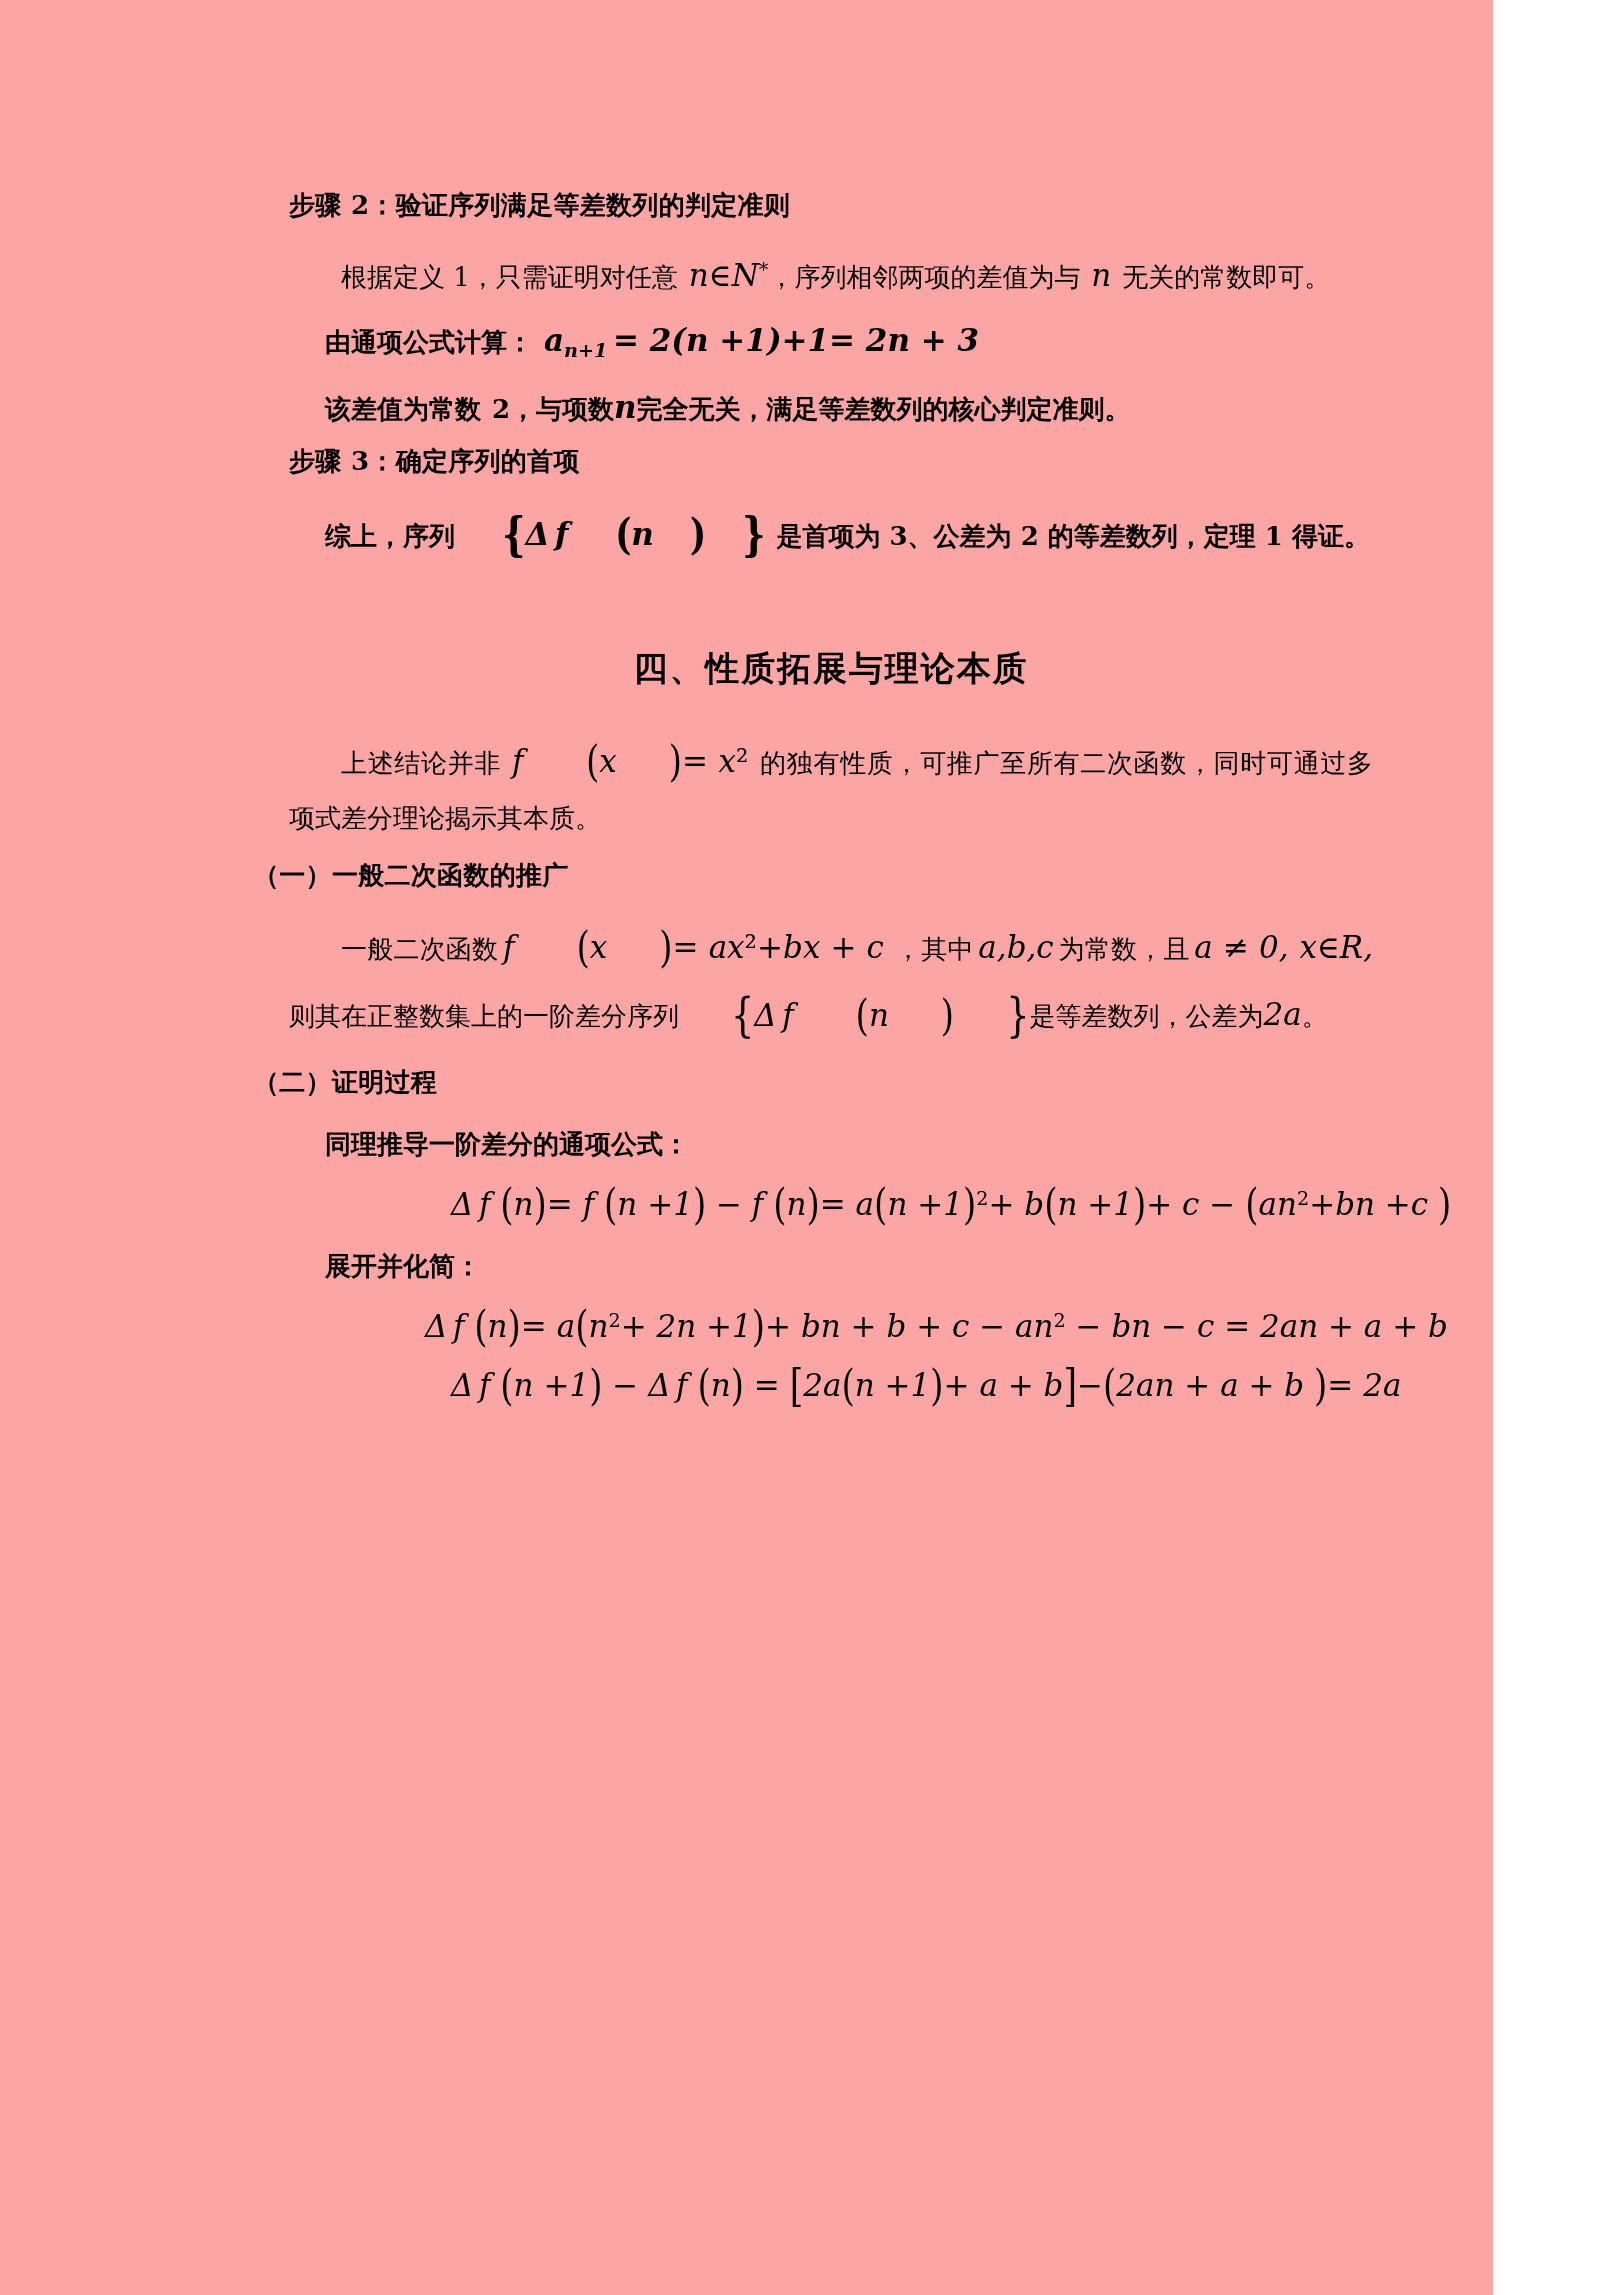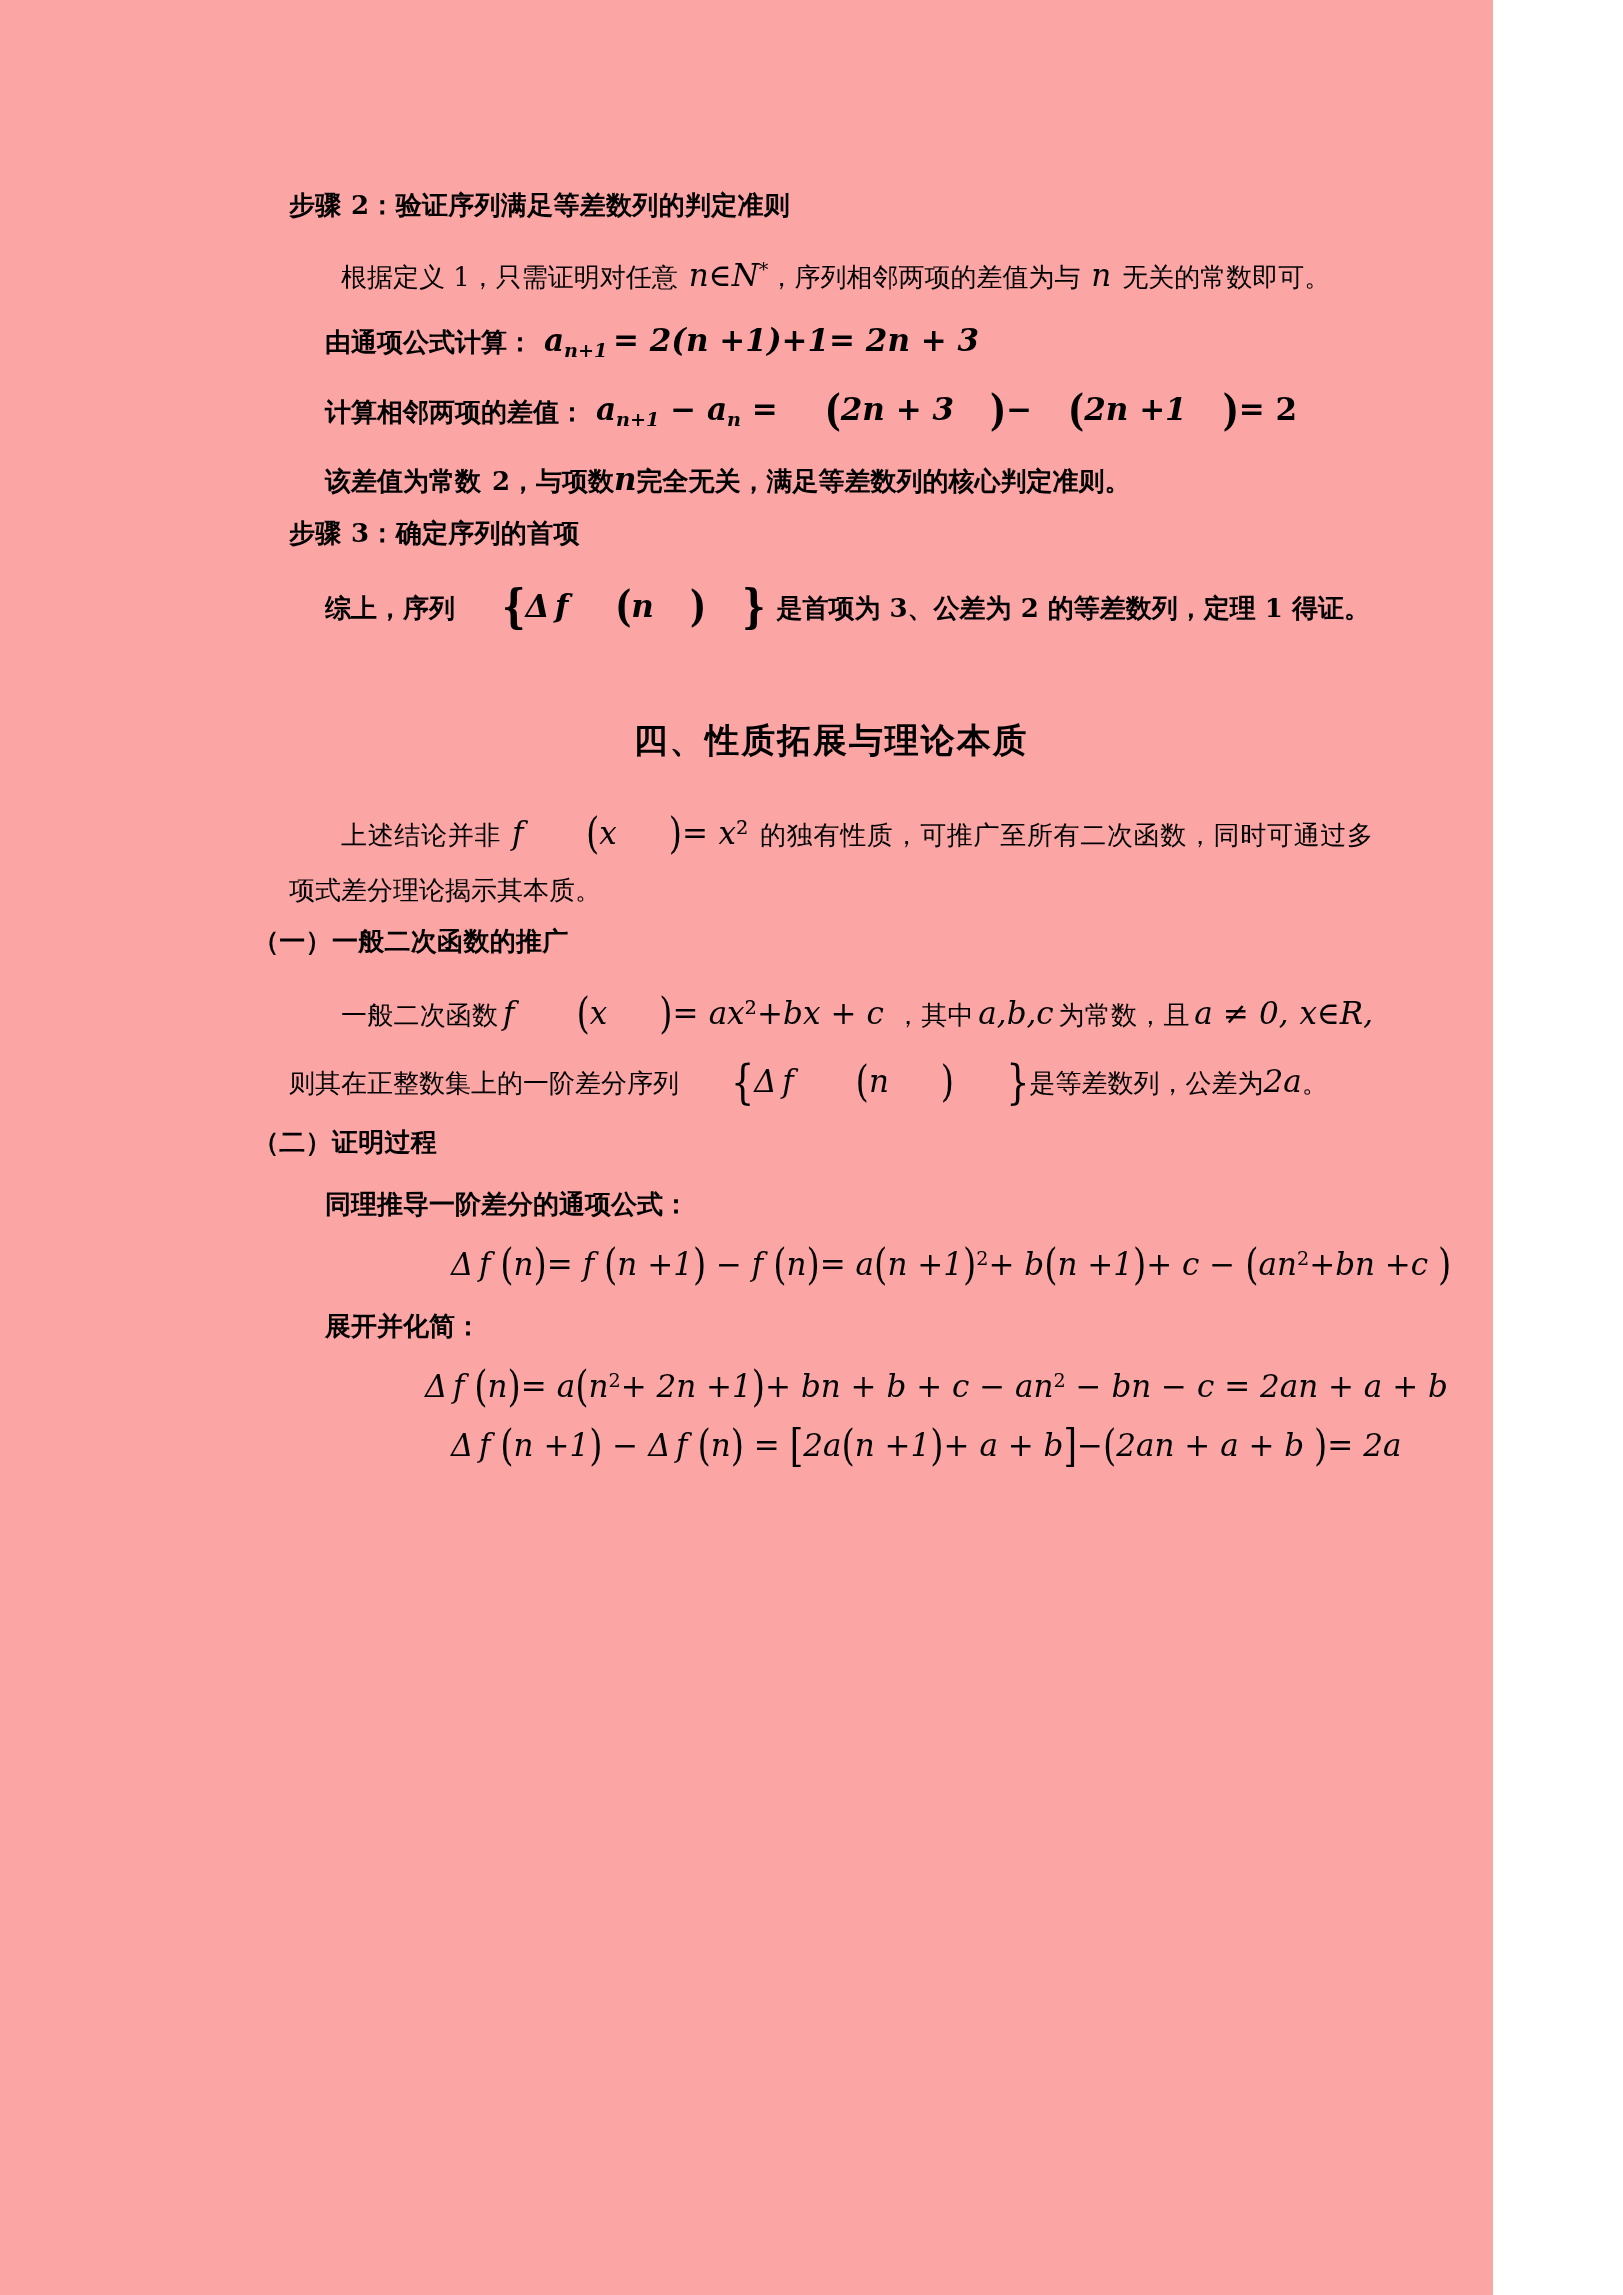--- a/index.html
+++ b/index.html
@@ -29,21 +29,21 @@
     font-weight: bold;
     font-size: 26px;
     line-height: 1.22;
     margin: 0 0 24px 0;
     letter-spacing: 0.3px;
   }
   .sub-head {
     font-weight: bold;
     font-size: 26px;
     line-height: 1.22;
-    margin: 10px 0 23px 0;
+    margin: 16px 0 23px 0;
     margin-left: -36px;
     letter-spacing: 0.3px;
   }
   .para {
     font-size: 26px;
     line-height: 1.92;
     margin: 0 0 7.6px 0;
     text-align: justify;
     text-justify: inter-ideograph;
     text-indent: 52px;
@@ -120,21 +120,20 @@
 
 <div class="page">
   <div class="doc-body">
 
     <p class="bold-head">步骤 2：验证序列满足等差数列的判定准则</p>
 
     <p class="para"><span>根据定义 1，只需证明对任意</span><span class="sp2"></span><span class="math"><span>n∈N</span><sup>*</sup></span><span>，序列相邻两项的差值为与</span><span class="sp2"></span><span class="math">n</span><span class="sp2"></span><span>无关的常数即可。</span></p>
 
     <p class="line"><span>由通项公式计算：</span><span class="sp2"></span><span class="math"><span>a</span><sub>n+1</sub><span class="sp"></span><span>= 2(n +1)+1= 2n + 3</span></span></p>
 
-    <p class="line"><span>计算相邻两项的差值：</span><span class="sp2"></span><span class="math">a<sub>n+1</sub> − a<sub>n</sub> <span class="up">=</span> <span class="paren-big">(</span>2n + 3<span class="paren-big">)</span>−<span class="paren-big">(</span>2n +1<span class="paren-big">)</span><span class="up">= 2</span></span></p>
 
     <p class="line"><span>该差值为常数</span><span class="sp2"></span><b>2</b><span>，与项数</span><span class="math">n</span><span>完全无关，满足等差数列的核心判定准则。</span></p>
 
     <p class="bold-head">步骤 3：确定序列的首项</p>
 
 
     <p class="line"><span>综上，序列</span><span class="sp2"></span><span class="math"><span class="brace-big">{</span>Δ<span class="sp"></span>f <span class="paren-big">(</span>n<span class="paren-big">)</span><span class="brace-big">}</span></span><span class="sp2"></span><span>是首项为 3、公差为 2 的等差数列，定理 1 得证。</span></p>
 
     <h2 class="section-title">四、性质拓展与理论本质</h2>
 

